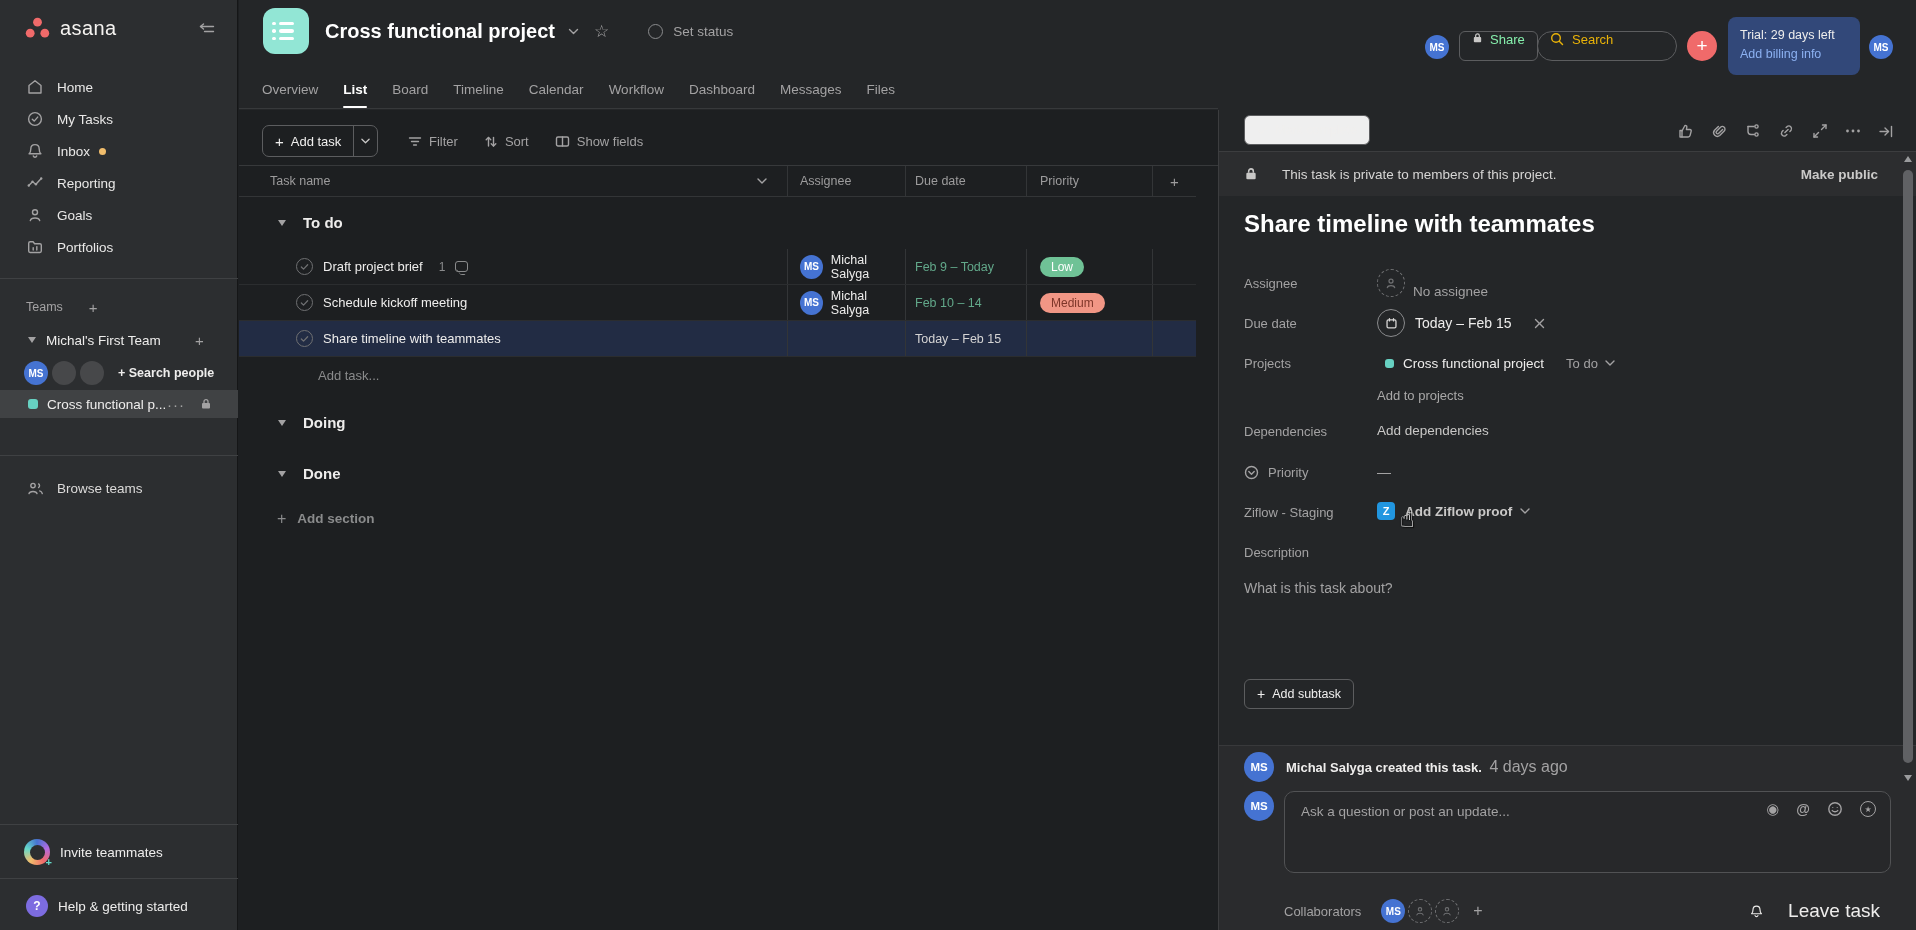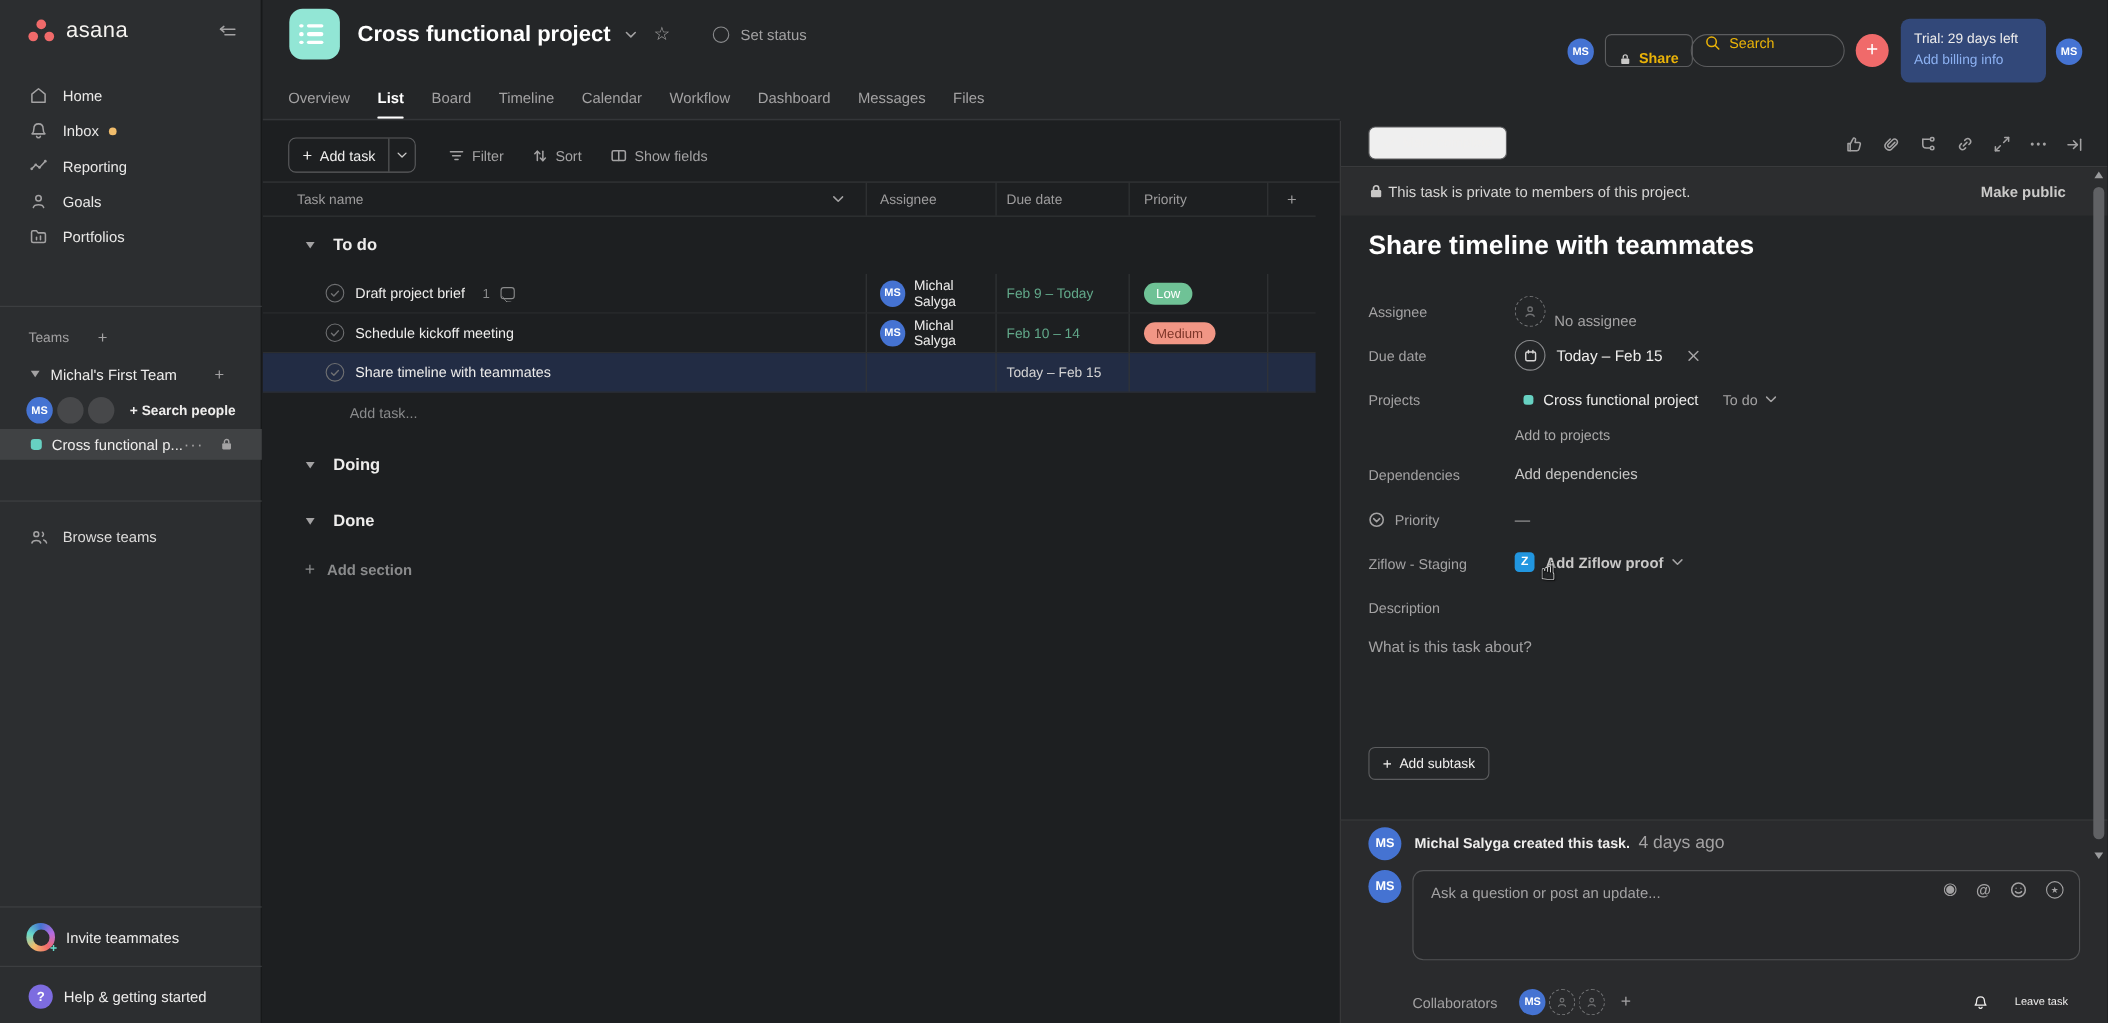--- a/index.html
+++ b/index.html
@@ -38,21 +38,21 @@
   .ring-icon .hole { width:15px; height:15px; border-radius:50%; background:#2c2e30; }
   .ring-icon .pp { position:absolute; right:-2px; bottom:-3px; color:#66d9c9; font-size:11px; font-weight:bold; }
 
   
   #topstrip { position:absolute; left:239px; top:0; width:1677px; height:110px; background:#242628; }
   .proj-icon { width:46px; height:46px; border-radius:12px; background:var(--project_icon_bg);
     display:flex; flex-direction:column; justify-content:center; gap:4px; padding-left:9px; }
   .pline { display:flex; align-items:center; gap:3px; }
   .pline .d { width:3.5px; height:3.5px; border-radius:50%; background:#fff; }
   .pline .b { width:15px; height:3.5px; border-radius:2px; background:#fff; }
-  .pill-btn { border:1px solid #5c5d5f; border-radius:6px; color:#eab308; display:flex; align-items:flex-end;font-weight:bold; }
+  .pill-btn { border:1px solid #5c5d5f; border-radius:6px; color:#86efac; display:flex; align-items:flex-start; }
   .status-circle { width:15px; height:15px; border:1.5px solid #8a8b8d; border-radius:50%; }
   .search-box { border:1px solid #5c5d5f; border-radius:15px; height:30px; width:140px; display:flex; align-items:flex-start; padding-left:12px; gap:8px; color:#eab308; }
   .create-btn { width:30px; height:30px; border-radius:50%; background:var(--create_btn); color:#fff; font-size:19px; display:flex; align-items:center; justify-content:center; }
   .trial-box { width:132px; height:58px; border-radius:8px; background:var(--trial_bg); padding:9px 12px; font-size:12.5px; line-height:1.55; }
   .trial-box .bl { color:var(--trial_link); }
 
   
   #tabs { position:absolute; left:239px; top:71px; height:37px; display:flex; align-items:center; gap:25px; padding-left:23px; font-size:13.5px; color:#a3a2a3; }
   .tab { position:relative; height:37px; display:flex; align-items:center; cursor:pointer; }
   .tab.active { color:#fff; font-weight:bold; }
@@ -77,21 +77,21 @@
   .due-green { color:var(--date_green); }
   .sec-row { position:absolute; left:239px; width:957px; height:35px; display:flex; align-items:center; }
   .sec-name { font-size:15px; font-weight:bold; color:#eeedec; margin-left:17px; }
   .bubble { position:relative; width:13px; height:11px; border:1.3px solid #8a8b8c; border-radius:3px; }
   .bubble::after { content:""; position:absolute; left:2px; bottom:-4px; width:5px; height:5px; border-left:1.3px solid #8a8b8c; border-bottom:1.3px solid #8a8b8c; transform:skewX(35deg); background:transparent; border-bottom-left-radius:2px; clip-path:polygon(0 0,100% 100%,0 100%); }
 
   
   #panel { position:absolute; left:1218px; top:110px; width:698px; height:820px; background:#242628; border-left:1px solid #3c3d3f; }
   .phead { position:absolute; left:0; top:0; width:100%; height:42px; border-bottom:1px solid #3c3d3f; }
   .picon { color:#a3a2a3; cursor:pointer; }
-  .banner { position:absolute; left:0; top:42px; width:100%; height:44px; background:#2c2d2f; display:flex; align-items:center; padding:0 38px 0 25px; gap:4px; }
+  .banner { position:absolute; left:0; top:42px; width:100%; height:44px; background:#2c2d2f; display:flex; align-items:center; padding:0 38px 0 25px; gap:24px; }
   .field-label { position:absolute; left:25px; width:125px; color:#a3a2a3; font-size:13px; }
   .dashed-av { border:1.3px dashed #6f7072; border-radius:50%; color:#6f7072; display:flex; align-items:center; justify-content:center; background:transparent; }
   .d28 { width:28px; height:28px; }
   .d24 { width:24px; height:24px; }
   .cal-circle { width:28px; height:28px; border:1.3px solid #8a8b8d; border-radius:50%; color:#d7d6d5; display:flex; align-items:center; justify-content:center; }
   .ziflow-sq { width:18px; height:18px; border-radius:4px; background:var(--ziflow_blue); color:#fff; font-size:11px; font-weight:bold; display:flex; align-items:center; justify-content:center; }
   .outline-btn { border:1px solid #5c5d5f; border-radius:6px; height:30px; display:inline-flex; align-items:center; gap:7px; padding:0 12px; font-size:12.5px; color:#f0efee; cursor:pointer; }
   #activity { position:absolute; left:0; top:635px; width:100%; height:185px; background:#2a2b2d; border-top:1px solid #38393b; }
   .comment-box { position:absolute; left:65px; right:25px; top:45px; height:82px; background:#27282a; border:1px solid #515254; border-radius:10px; padding:12px 16px; }
   .cicons { position:absolute; right:14px; top:9px; display:flex; gap:17px; color:#a3a2a3; }
@@ -129,20 +129,29 @@
         <span class="nic">
           <svg class="ic" width="18" height="18" viewBox="0 0 18 18">
               <path d="M3 7.5 9 2.7l6 4.8V15H3z"></path>
             </svg>
         </span>
         <span>Home</span>
       </div>
       <div class="nav-item">
         <span class="nic">
           <svg class="ic" width="18" height="18" viewBox="0 0 18 18">
+              <circle cx="9" cy="9" r="6.4"></circle>
+              <path d="m6.3 9.2 1.9 1.9 3.5-4"></path>
+            </svg>
+        </span>
+        <span>My Tasks</span>
+      </div>
+      <div class="nav-item">
+        <span class="nic">
+          <svg class="ic" width="18" height="18" viewBox="0 0 18 18">
               <path d="M9 2.6c-2.5 0-4.2 1.8-4.2 4.4 0 3.2-1.1 4.2-1.7 4.7h11.8c-.6-.5-1.7-1.5-1.7-4.7 0-2.6-1.7-4.4-4.2-4.4z"></path>
               <path d="M7.3 14a1.8 1.8 0 0 0 3.4 0"></path>
             </svg>
         </span>
         <span>Inbox</span>
         <span class="unread-dot"></span>
       </div>
       <div class="nav-item">
         <span class="nic">
           <svg class="ic" width="18" height="18" viewBox="0 0 18 18">
@@ -654,21 +663,21 @@
           </span>
         <span class="t2" style="margin-left:14px;font-size:16px;">+</span>
       </div>
       <div class="abs flex" style="right:36px;top:153px;height:24px;gap:8px;">
         <span>
             <svg class="ic" width="15" height="15" viewBox="0 0 18 18">
               <path d="M9 2.6c-2.5 0-4.2 1.8-4.2 4.4 0 3.2-1.1 4.2-1.7 4.7h11.8c-.6-.5-1.7-1.5-1.7-4.7 0-2.6-1.7-4.4-4.2-4.4z"></path>
               <path d="M7.3 14a1.8 1.8 0 0 0 3.4 0"></path>
             </svg>
           </span>
-        <span style="font-size:10px;padding-left:16px;">Leave task</span>
+        <span style="font-size:19px;padding-left:16px;">Leave task</span>
       </div>
     </div>
   </aside>
 
   <div class="scroll-arrow" style="top:156px;border-bottom:6px solid #9a9b9d;"></div>
   <div class="scroll-thumb"></div>
   <div class="scroll-arrow" style="top:775px;border-top:6px solid #9a9b9d;"></div>
 
   <span class="cursor-hand">☝</span>
 

